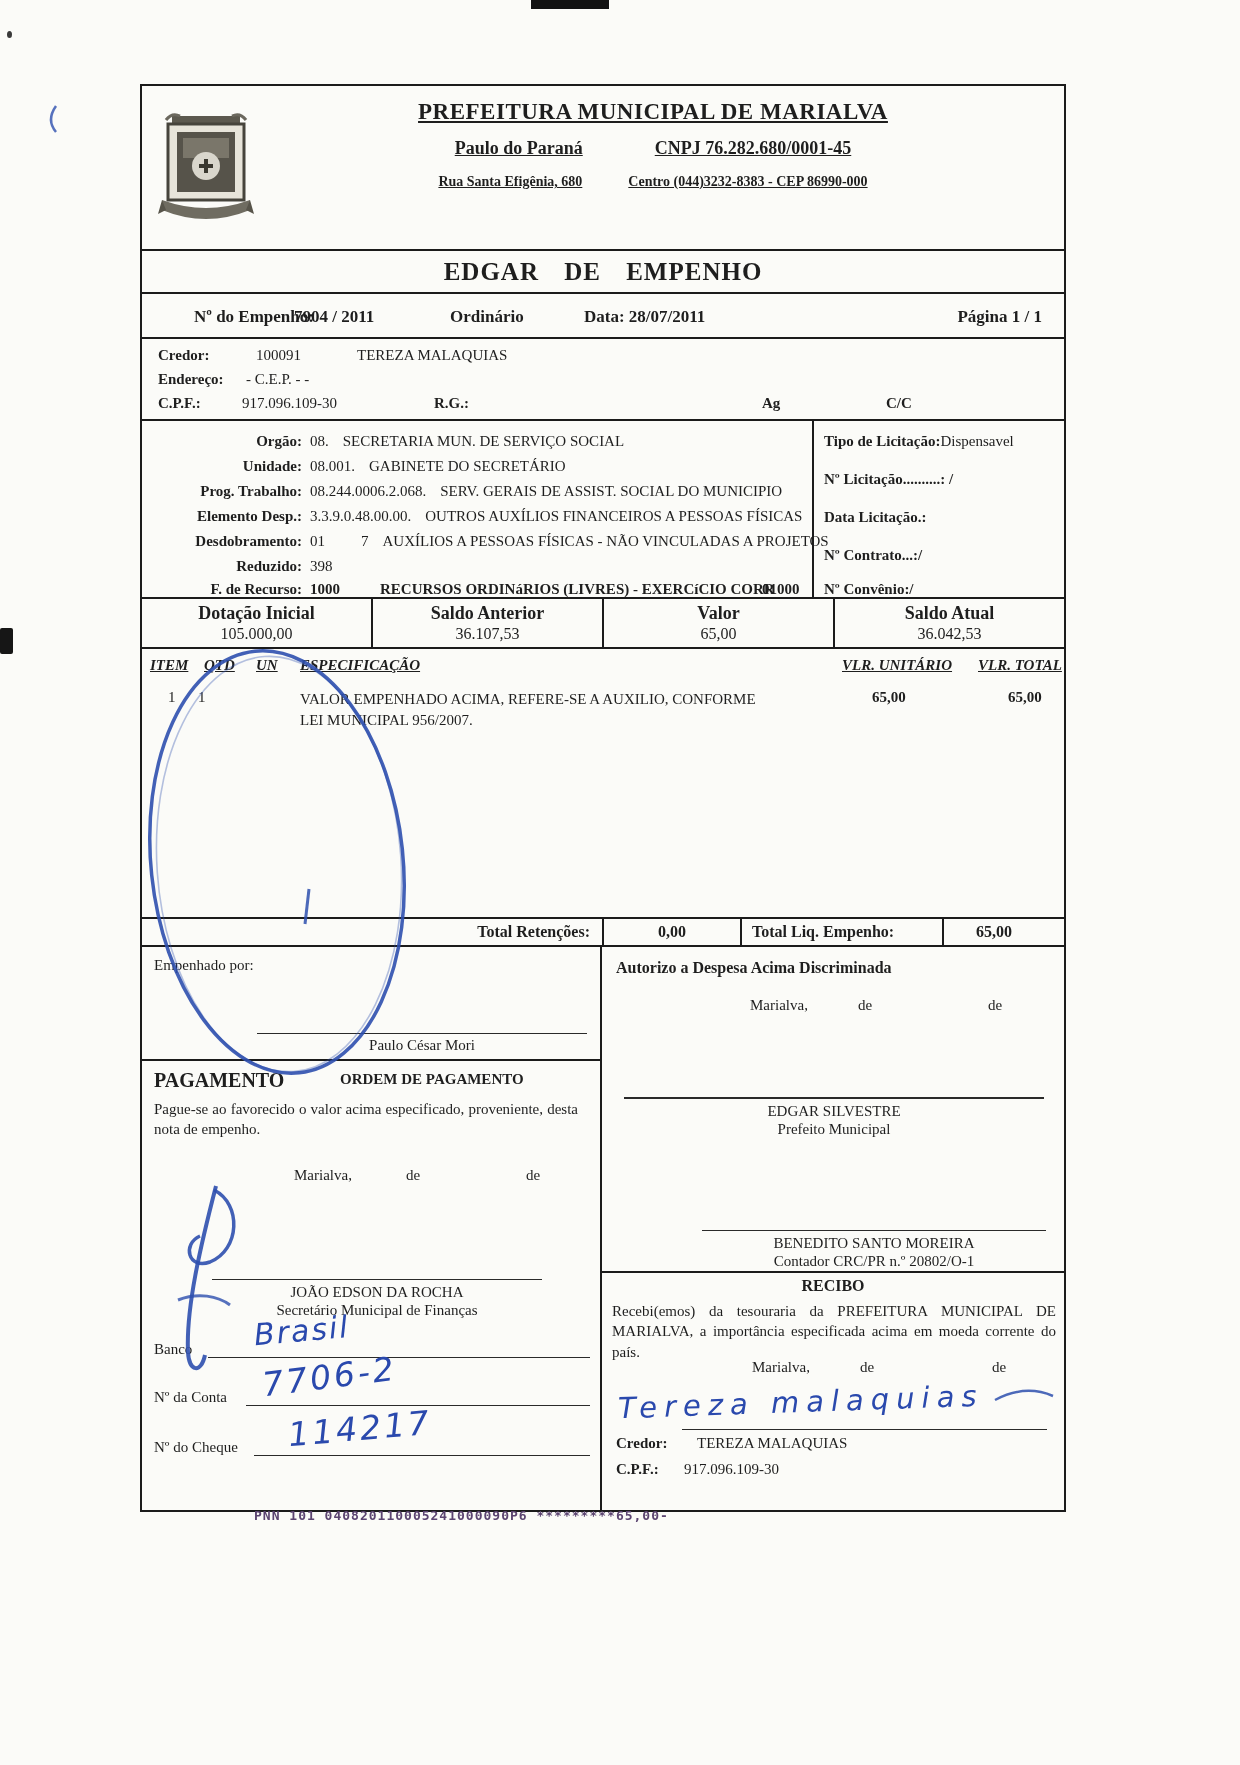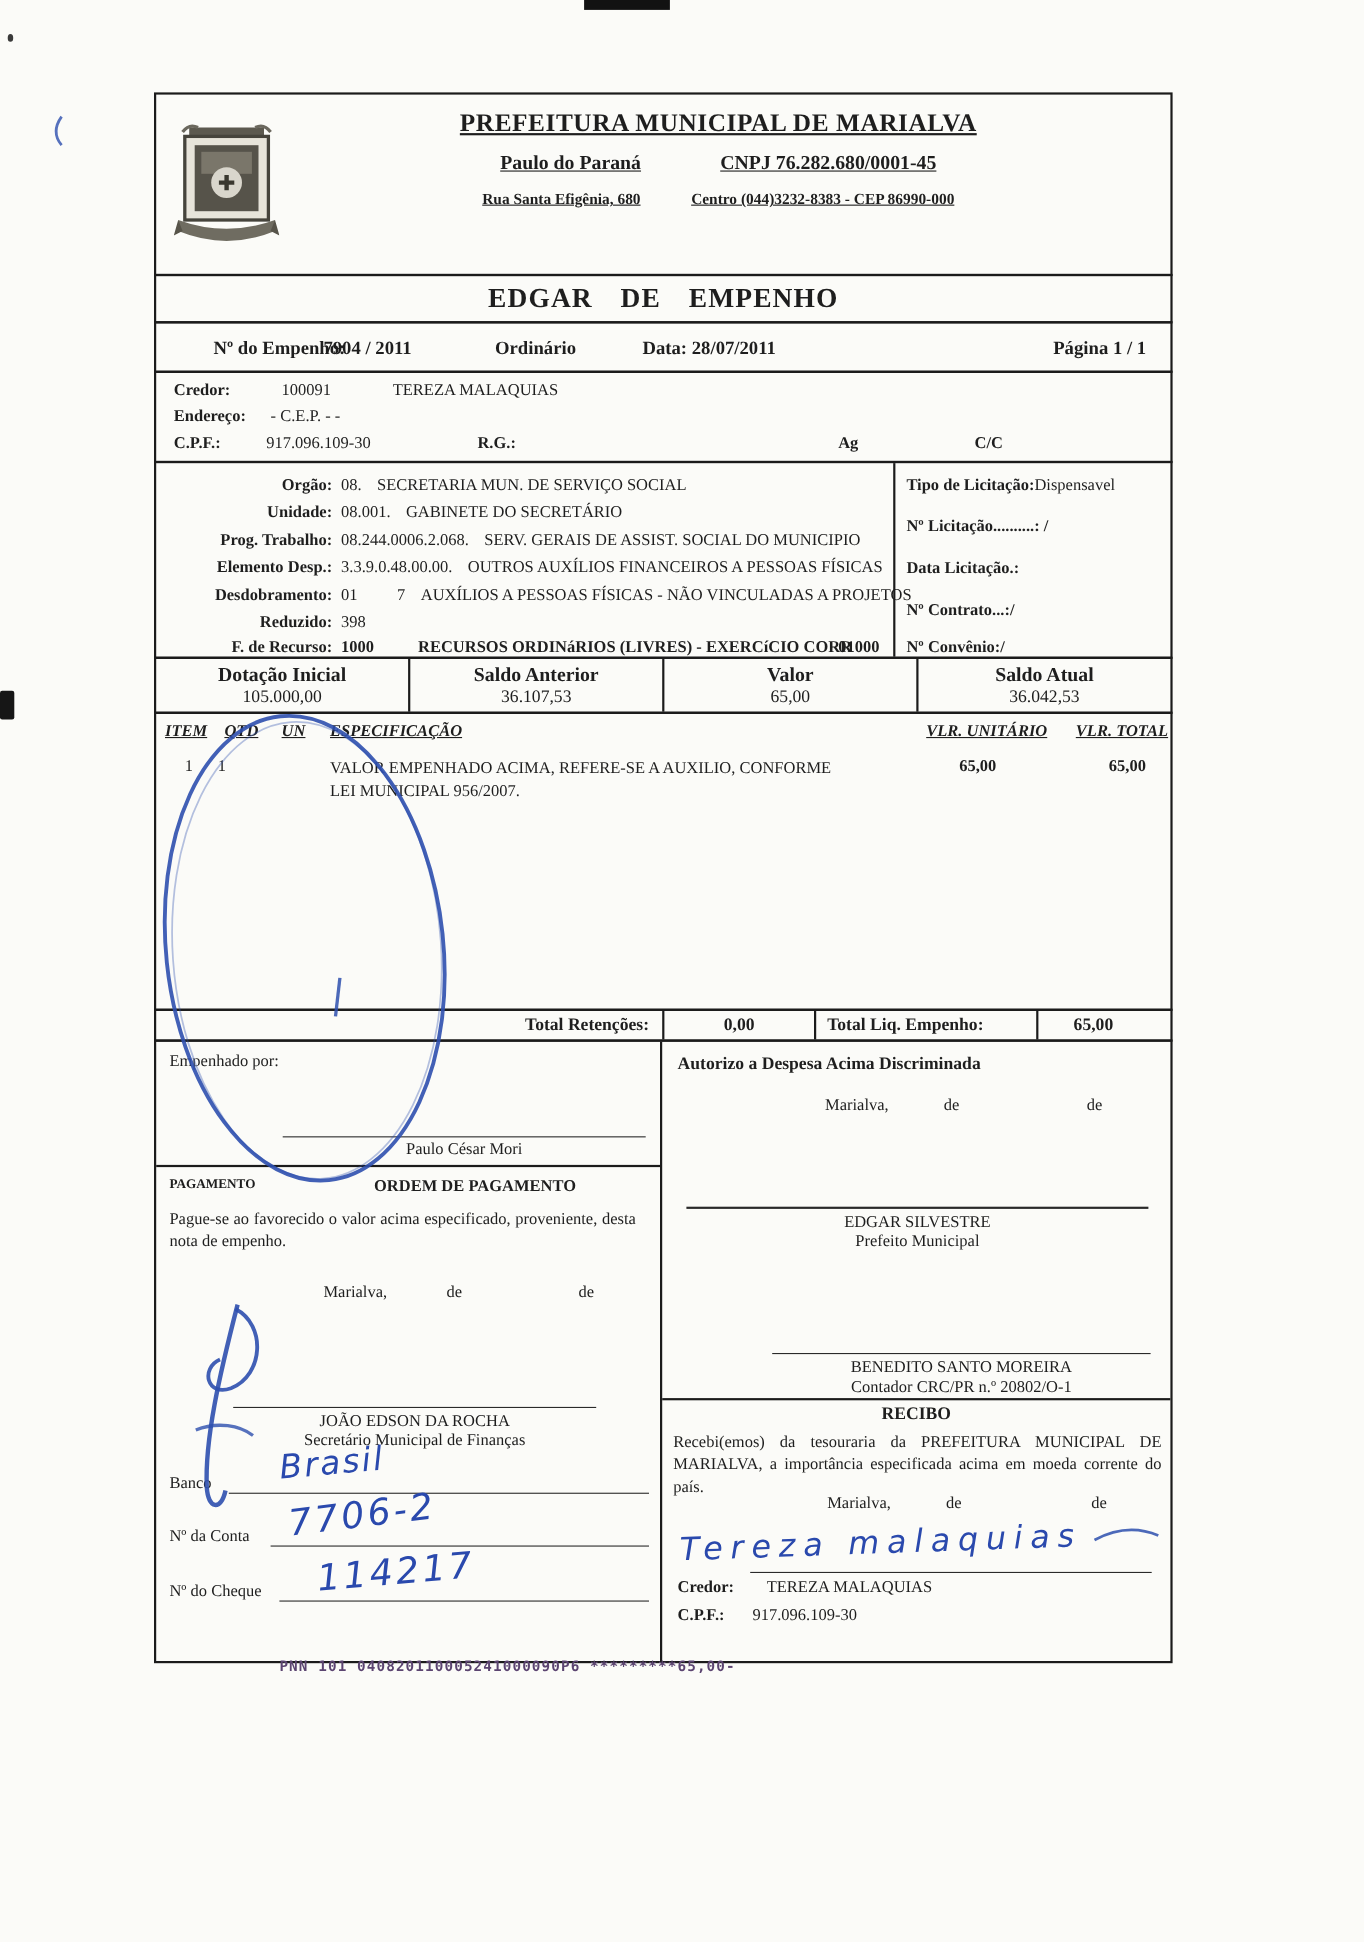--- a/index.html
+++ b/index.html
@@ -219,21 +219,21 @@
     </div>
 
     <div class="box bottom-box">
 
       <div class="bleft">
         <span class="abs" style="left:12px;top:10px;">Empenhado por:</span>
         <div class="sigline" style="left:115px;width:330px;top:86px;"></div>
         <div class="abs ctr" style="left:115px;width:330px;top:90px;">Paulo César Mori</div>
         <div class="hdiv" style="top:112px;"></div>
 
-        <span class="abs lb" style="left:12px;top:122px;font-size:12px;">PAGAMENTO</span>
+        <span class="abs lb" style="left:12px;top:122px;font-size:20px;">PAGAMENTO</span>
         <span class="abs lb" style="left:198px;top:124px;">ORDEM DE PAGAMENTO</span>
 
         <div class="para" style="left:12px;width:424px;top:152px;">Pague-se ao favorecido o valor acima especificado, proveniente, desta nota de empenho.</div>
 
         <span class="abs" style="left:152px;top:220px;">Marialva,</span>
         <span class="abs" style="left:264px;top:220px;">de</span>
         <span class="abs" style="left:384px;top:220px;">de</span>
 
         <div class="sigline" style="left:70px;width:330px;top:332px;"></div>
         <div class="abs ctr" style="left:70px;width:330px;top:337px;">JOÃO EDSON DA ROCHA</div>

